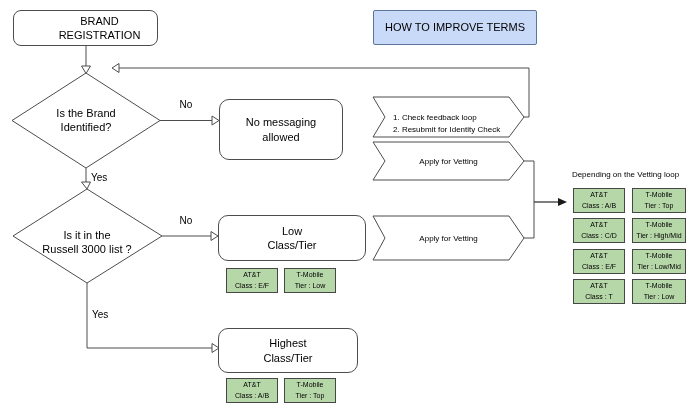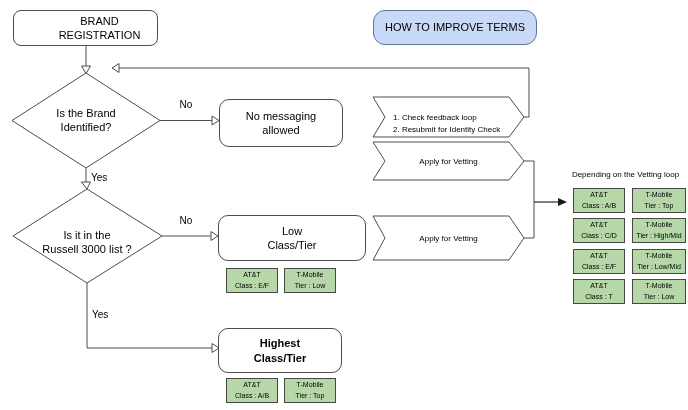--- a/index.html
+++ b/index.html
@@ -8,21 +8,21 @@
     font-family:"Liberation Sans", sans-serif; color:#000; overflow:hidden;
   }
   .layer { position:absolute; left:0; top:0; }
   .box {
     position:absolute; background:#ffffff; border:1px solid #4d4d4d;
     display:flex; align-items:center; justify-content:center; text-align:center;
     font-size:11px; line-height:1.3; white-space:pre-line; box-sizing:border-box;
   }
   .rounded { border-radius:10px; }
   .title-box { border-radius:8px;padding-left:28px; }
-  .blue-box { background:#c9daf8; border:1px solid #5d7599; border-radius:12px; }
+  .blue-box { background:#c9daf8; border:1px solid #5d7599; border-radius:2px; }
   .dtext {
     position:absolute; text-align:center; font-size:11px; line-height:1.3;
     white-space:pre-line;
   }
   .edge-label { position:absolute; font-size:10px; text-align:center; }
   .chev-text {
     position:absolute; font-size:8px; line-height:1.5; white-space:pre-line;
   }
   .chev-center { text-align:center; }
   .caption { position:absolute; font-size:8px; text-align:center; white-space:nowrap; }
@@ -63,27 +63,27 @@
     <polygon points="81.5,182 90.5,182 87,189" fill="#ffffff" stroke="#4d4d4d" stroke-width="1"></polygon>
     <polygon points="211,231.5 211,240.5 218,236" fill="#ffffff" stroke="#4d4d4d" stroke-width="1"></polygon>
     <polygon points="212,343.5 212,352.5 219,348" fill="#ffffff" stroke="#4d4d4d" stroke-width="1"></polygon>
     <polygon points="558,198 558,206 567,202" fill="#1a1a1a" stroke="none"></polygon>
   </svg>
 
   <div class="box title-box" style="left:13px; top:10px; width:145px; height:36px;">BRAND REGISTRATION</div>
 
   <div class="box blue-box" style="left:373px; top:10px; width:164px; height:35px;">HOW TO IMPROVE TERMS</div>
 
-  <div class="box rounded" style="left:219px; top:99px; width:124px; height:48px;">No messaging
+  <div class="box rounded" style="left:219px; top:99px; width:124px; height:61px;">No messaging
 allowed</div>
 
   <div class="box rounded" style="left:218px; top:215px; width:148px; height:46px;">Low
 Class/Tier</div>
 
-  <div class="box rounded" style="left:218px; top:328px; width:124px; height:45px;font-weight:bold;">Highest
+  <div class="box rounded" style="left:218px; top:328px; width:140px; height:45px;">Highest
 Class/Tier</div>
 
   <div class="dtext" style="left:26px; top:106px; width:120px;">Is the Brand
 Identified?</div>
   <div class="dtext" style="left:27px; top:228px; width:120px;">Is it in the
 Russell 3000 list ?</div>
 
   <div class="edge-label" style="left:174px; top:99px; width:24px;">No</div>
   <div class="edge-label" style="left:91px; top:172px; width:26px; text-align:left;">Yes</div>
   <div class="edge-label" style="left:174px; top:215px; width:24px;">No</div>

